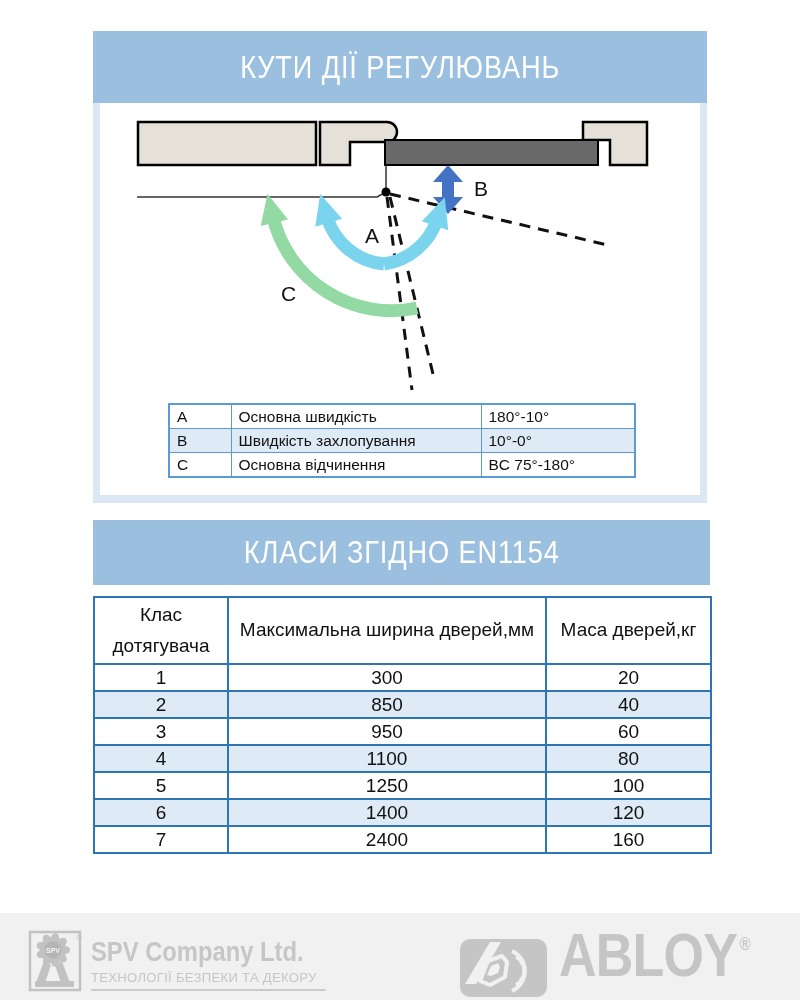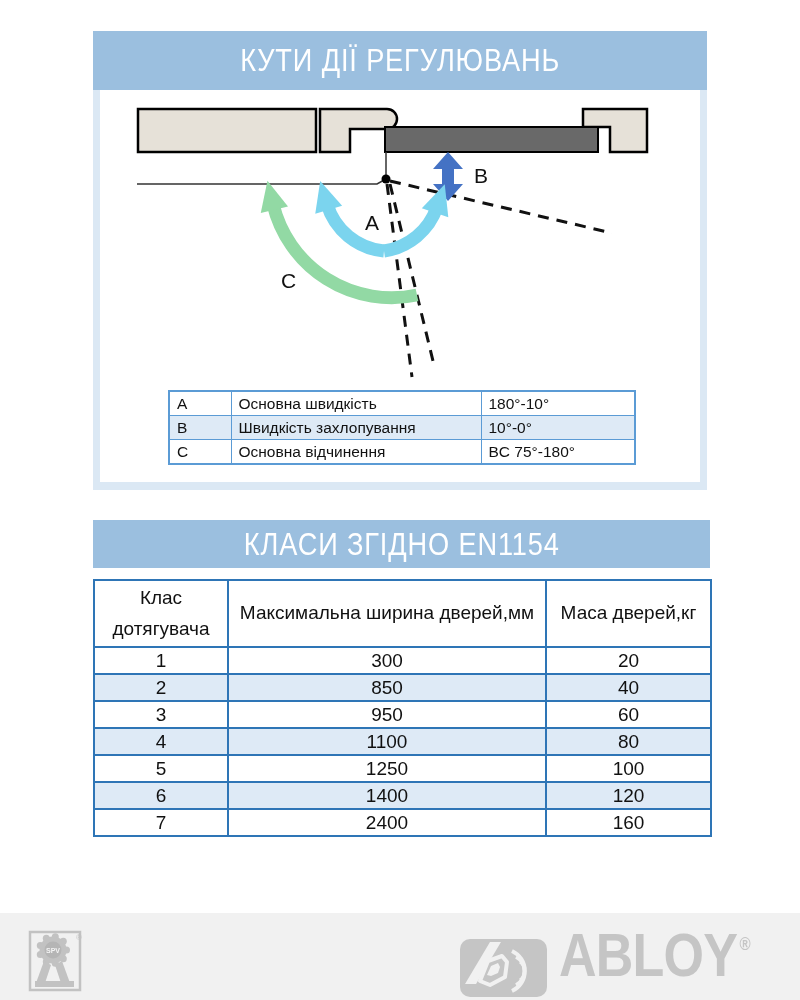--- a/index.html
+++ b/index.html
@@ -4,22 +4,22 @@
 <style>
   html,body{margin:0;padding:0;background:#fff;}
   .canvas{position:relative;width:800px;height:1000px;background:#ffffff;overflow:hidden;
           font-family:"Liberation Sans",sans-serif;color:#111;}
 
   
   .panel{position:absolute;}
   .panel-angles{left:93px;top:31px;width:614px;height:472px;}
   .panel-classes{left:93px;top:520px;width:617px;}
 
-  .panel-header{height:59px;background:#9BBFDF;display:flex;align-items:center;justify-content:center;}
-  .panel-classes .panel-header{height:48px;}
+  .panel-header{height:72px;background:#9BBFDF;display:flex;align-items:center;justify-content:center;}
+  .panel-classes .panel-header{height:65px;}
   .panel-title{color:#ffffff;font-size:32px;font-weight:400;letter-spacing:1px;
                transform:scaleX(.85);transform-origin:center;white-space:nowrap;}
 
   
   .panel-body{position:relative;height:400px;background:#ffffff;}
   .edge{position:absolute;background:#DBE8F4;}
   .edge-l{left:0;top:0;width:7px;height:400px;}
   .edge-r{right:0;top:0;width:7px;height:400px;}
   .edge-b{left:0;bottom:0;width:614px;height:8px;}
   .diagram{position:absolute;left:0;top:0;width:614px;height:400px;}
@@ -209,20 +209,24 @@
           <circle cx="35.3" cy="12.3" r="3.5"></circle>
         </g>
         <circle cx="25" cy="21" r="13.5" fill="#C2C2C2"></circle>
         <circle cx="25" cy="21" r="8.5" fill="#B5B5B5"></circle>
         <text x="25" y="24" text-anchor="middle" font-size="7" font-weight="bold" fill="#F4F4F4">SPV</text>
         <polygon points="16,32 23,36 17,54 8,54" fill="#C2C2C2"></polygon>
         <polygon points="34,32 27,36 33,54 42,54" fill="#C2C2C2"></polygon>
         <rect x="7" y="52" width="39" height="6" fill="#C2C2C2"></rect>
         <text x="48" y="11" font-size="8" fill="#C2C2C2">®</text>
       </svg>
+      <div class="spv-text">
+        <div class="spv-name">SPV Company Ltd.</div>
+        <div class="spv-tagline">ТЕХНОЛОГІЇ БЕЗПЕКИ ТА ДЕКОРУ</div>
+      </div>
     </div>
 
     <div class="abloy">
       <svg viewBox="0 0 87 58" width="87" height="58">
         <rect x="0" y="0" width="87" height="58" rx="10" fill="#C5C5C5"></rect>
         <polygon points="5,45 30,3 41,3 16,45" fill="#F1F1F1"></polygon>
         <path d="M20,42 L28,22 L42,17 L47,23 L45,38 L30,46 Z" fill="none" stroke="#F1F1F1" stroke-width="4" stroke-linejoin="round"></path>
         <path d="M27,36 L31,27 L38,24 L40,28 L38,34 L31,37 Z" fill="#F1F1F1"></path>
         <path d="M52,12 A22,22 0 0 1 52,52" fill="none" stroke="#F1F1F1" stroke-width="4"></path>
         <path d="M56,18 A16,16 0 0 1 56,46" fill="none" stroke="#F1F1F1" stroke-width="3.5"></path>

